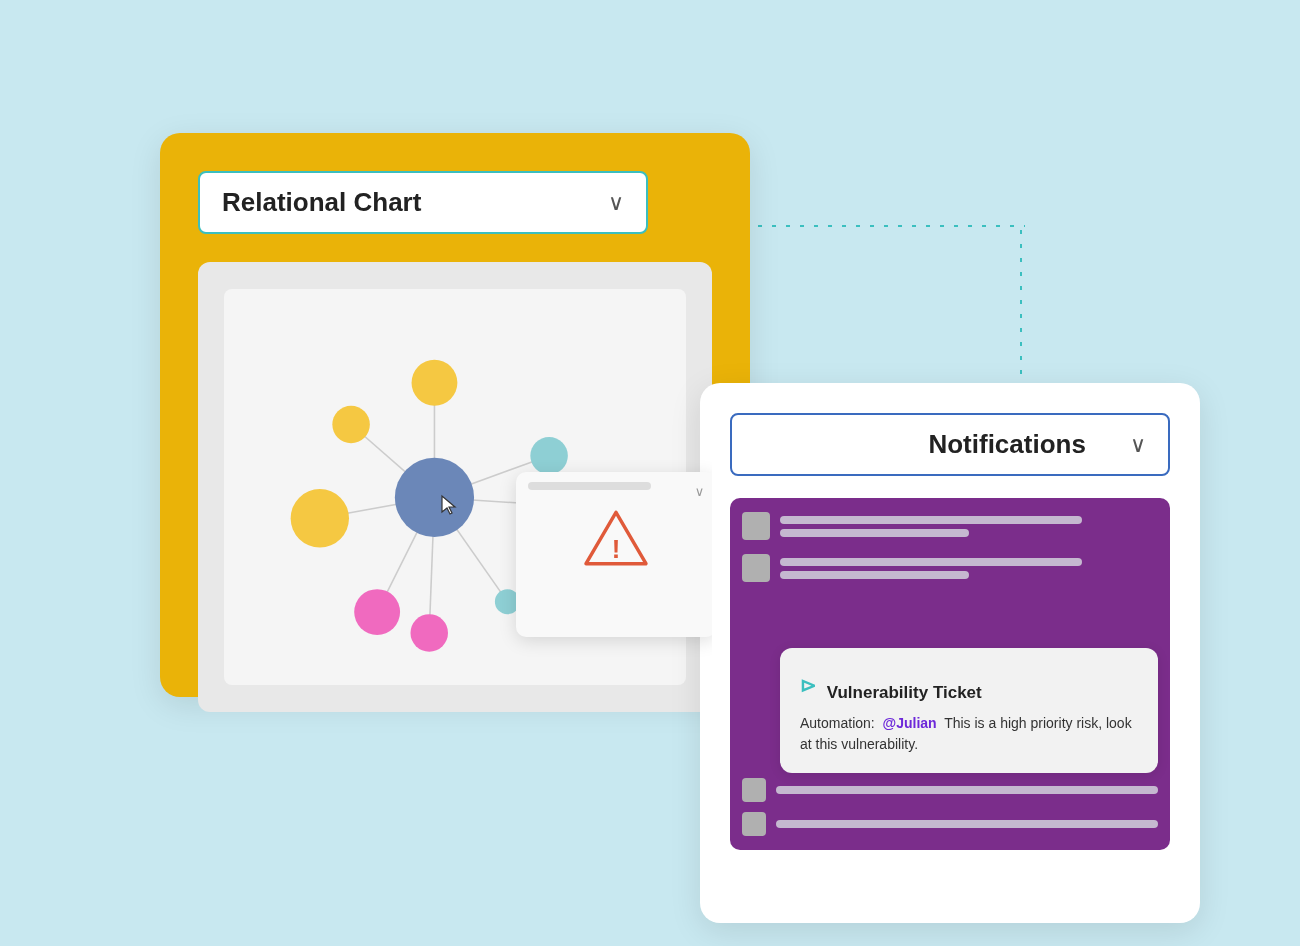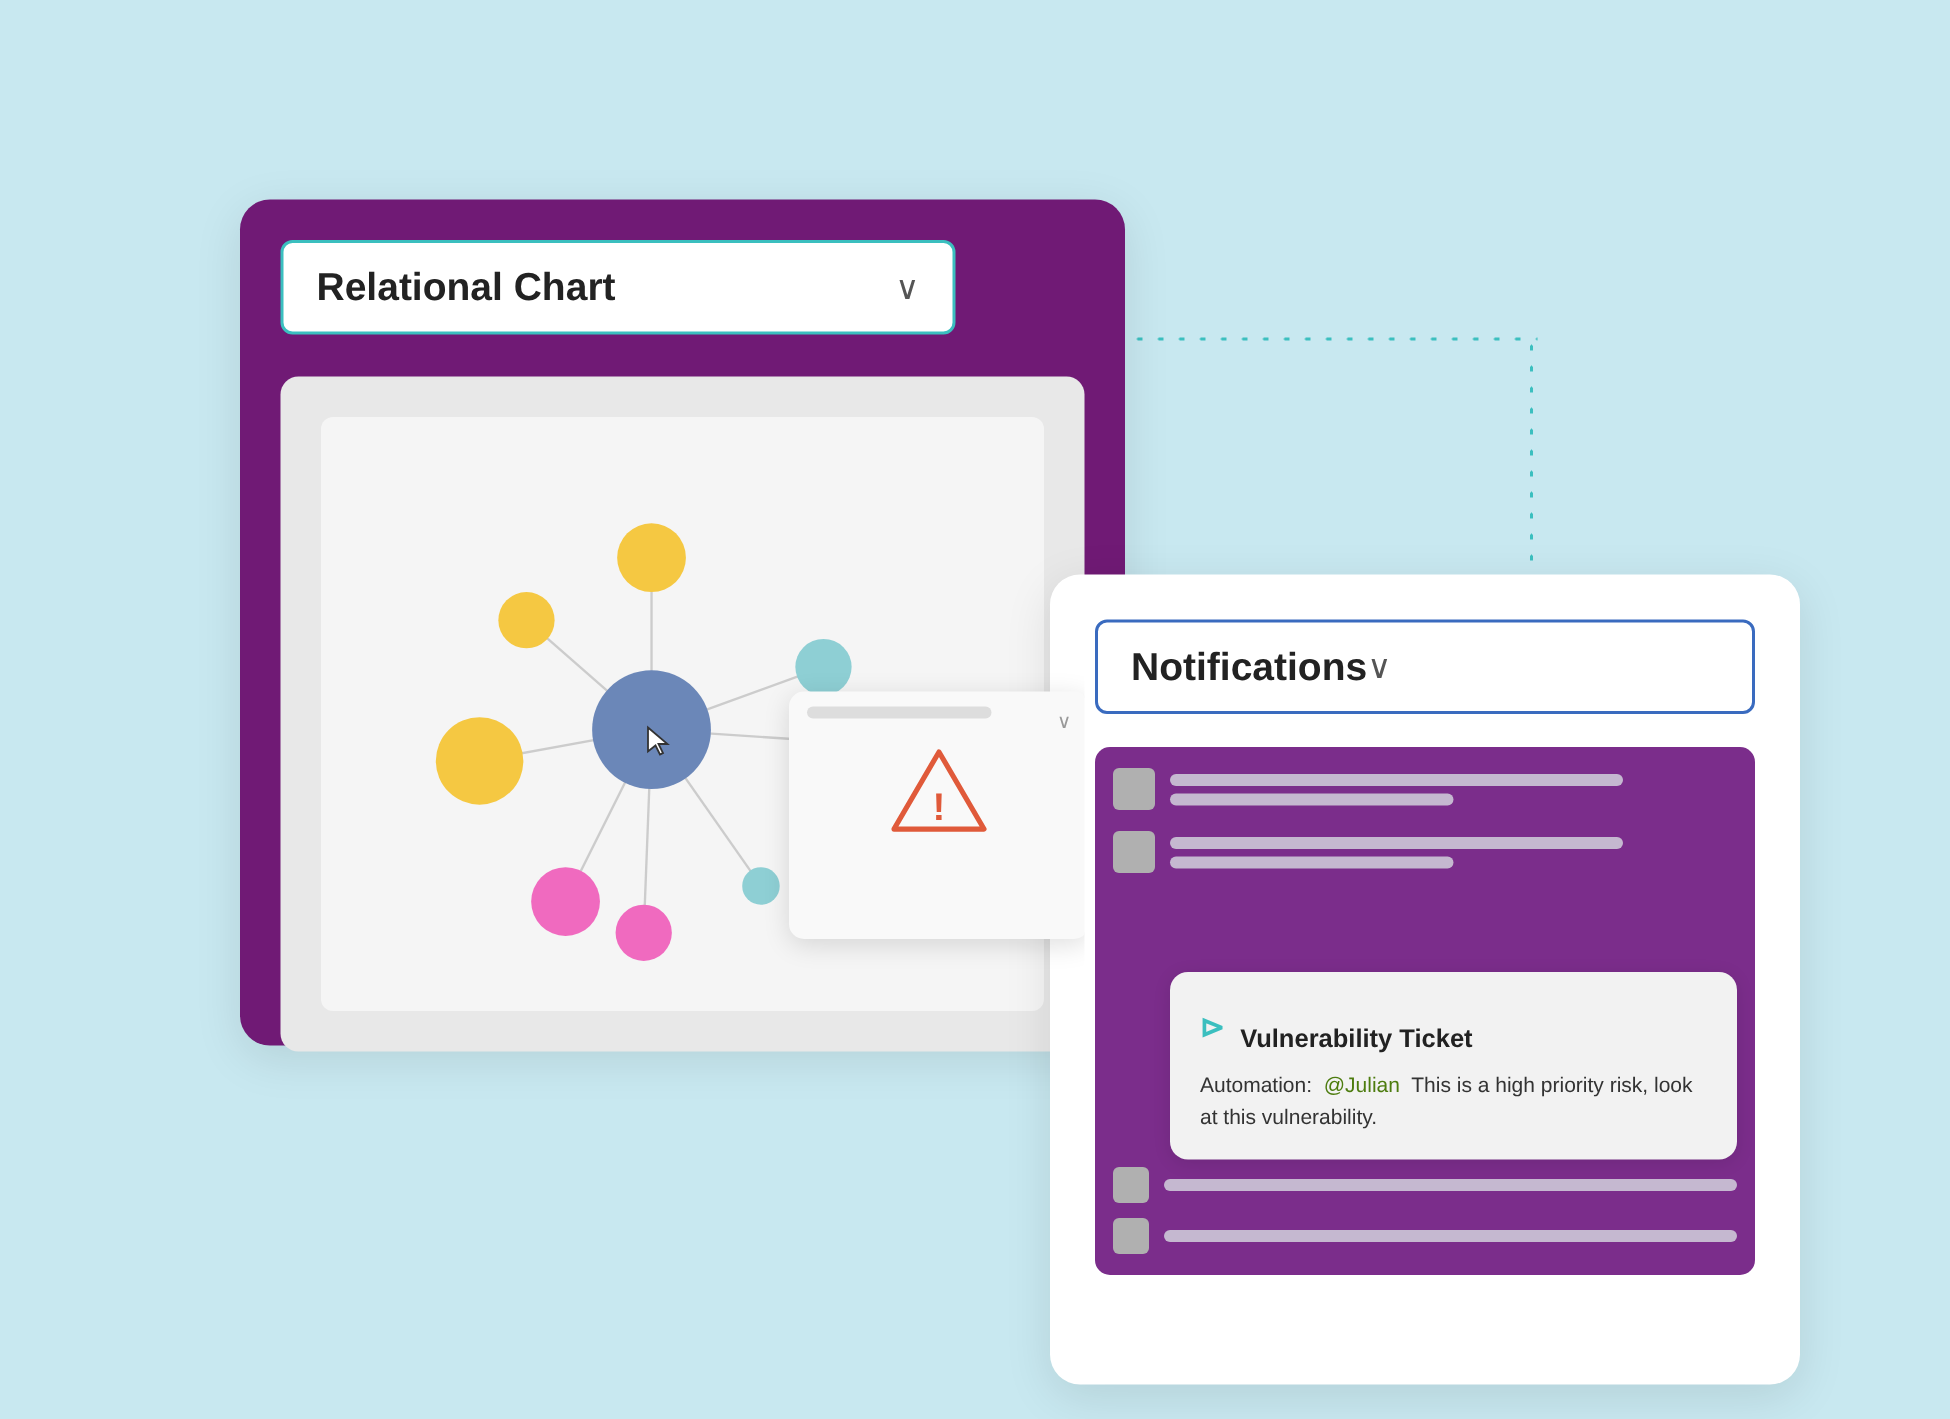--- a/index.html
+++ b/index.html
@@ -44,24 +44,24 @@
       background-repeat: repeat-y;
     }
 
     
     .card-relational {
       position: absolute;
       top: 60px;
       left: 60px;
       width: 590px;
       height: 564px;
-      background: #701a75;
+      background: #eab308;
       border-radius: 20px;
       box-shadow: 0 8px 32px rgba(0,0,0,0.10);
-      padding: 27px;
+      padding: 38px;
     }
 
     .dropdown-box {
       display: flex;
       align-items: center;
       justify-content: space-between;
       border: 2.5px solid #3bbfbf;
       border-radius: 8px;
       padding: 14px 22px;
       width: 450px;
@@ -164,28 +164,29 @@
       background: #fff;
       border-radius: 20px;
       box-shadow: 0 8px 32px rgba(0,0,0,0.10);
       padding: 30px;
       overflow: hidden;
     }
 
     .notif-dropdown {
       display: flex;
       align-items: center;
-      justify-content: flex-start;
+      justify-content: flex-end;
       border: 2.5px solid #3a6bbf;
       border-radius: 8px;
       padding: 14px 22px;
       width: 100%;
       cursor: pointer;
       background: #fff;
       margin-bottom: 22px;
+      gap: 44px;
     }
 
     .notif-list {
       background: #7b2d8b;
       border-radius: 10px;
       padding: 14px 12px;
       position: relative;
     }
 
     .notif-row {
@@ -254,22 +255,22 @@
       margin-top: 17px;
     }
 
     .vuln-body {
       font-size: 14px;
       color: #333;
       line-height: 1.5;
     }
 
     .vuln-mention {
-      color: #4d7c0f;
-      font-weight: 400;
+      color: #6d28d9;
+      font-weight: 700;
     }
 
     
     .notif-bottom-rows {
       margin-top: 12px;
       display: flex;
       flex-direction: column;
       gap: 10px;
     }
 

